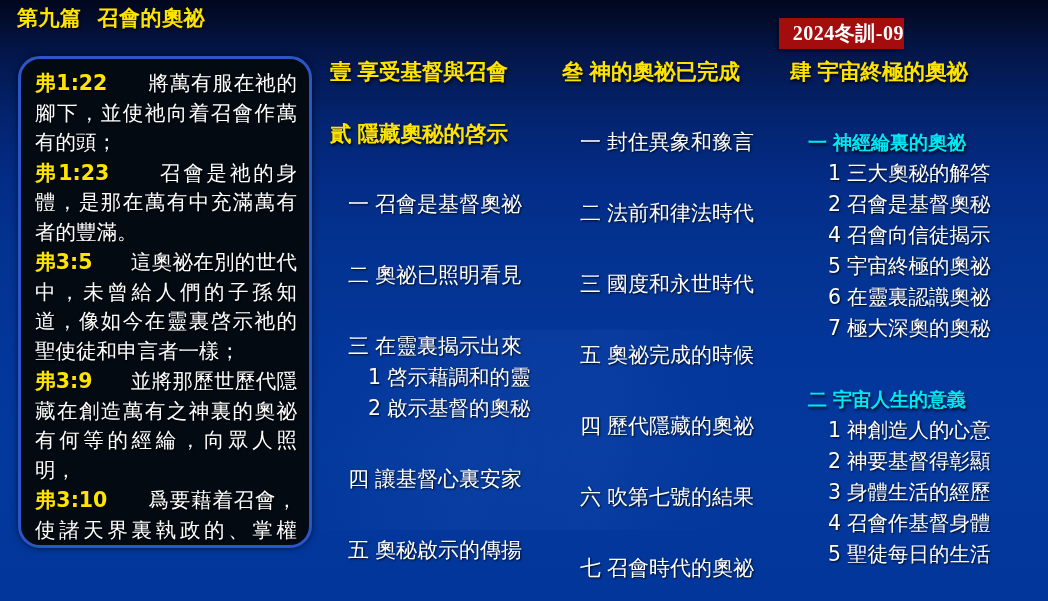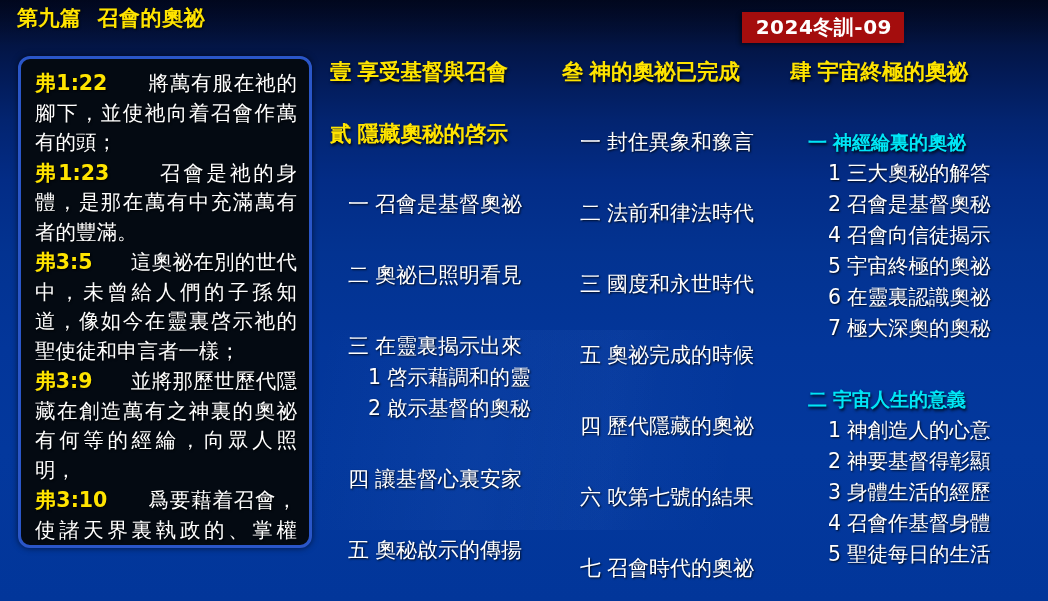--- a/index.html
+++ b/index.html
@@ -68,44 +68,45 @@
     font-weight: bold;
     letter-spacing: 0.5px;
     white-space: nowrap;
     text-shadow: 1px 1px 2px rgba(0,0,0,0.85);
   }
   .header-title .num { margin-right: 16px; }
 
   .badge {
     position: absolute;
     right: 0;
-    top: 12px;
+    top: 18px;
     height: 31px;
     line-height: 31px;
-    padding: 0 12px 0 14px;
+    padding: 0 0 0 14px;
     background: #a40d0d;
     color: #ffffff;
     font-size: 20px;
     font-weight: bold;
     letter-spacing: 0.5px;
     white-space: nowrap;
     box-shadow: -2px 2px 4px rgba(0,0,0,0.45);
+    font-family: Liberation Serif, serif;
   }
 
   
   .verse-panel {
     position: absolute;
     left: 18px;
     top: 56px;
     width: 294px;
     height: 492px;
     box-sizing: border-box;
     background: #040a12;
     border: 3px solid #2a56c8;
-    border-radius: 12px;
+    border-radius: 22px;
     padding: 10px 12px 8px 14px;
     box-shadow: 0 0 6px rgba(0,0,0,0.6);
     overflow: hidden;
   }
   .verse {
     color: #ffffff;
     font-size: 20.5px;
     line-height: 29.5px;
     text-align: justify;
     text-justify: inter-character;

